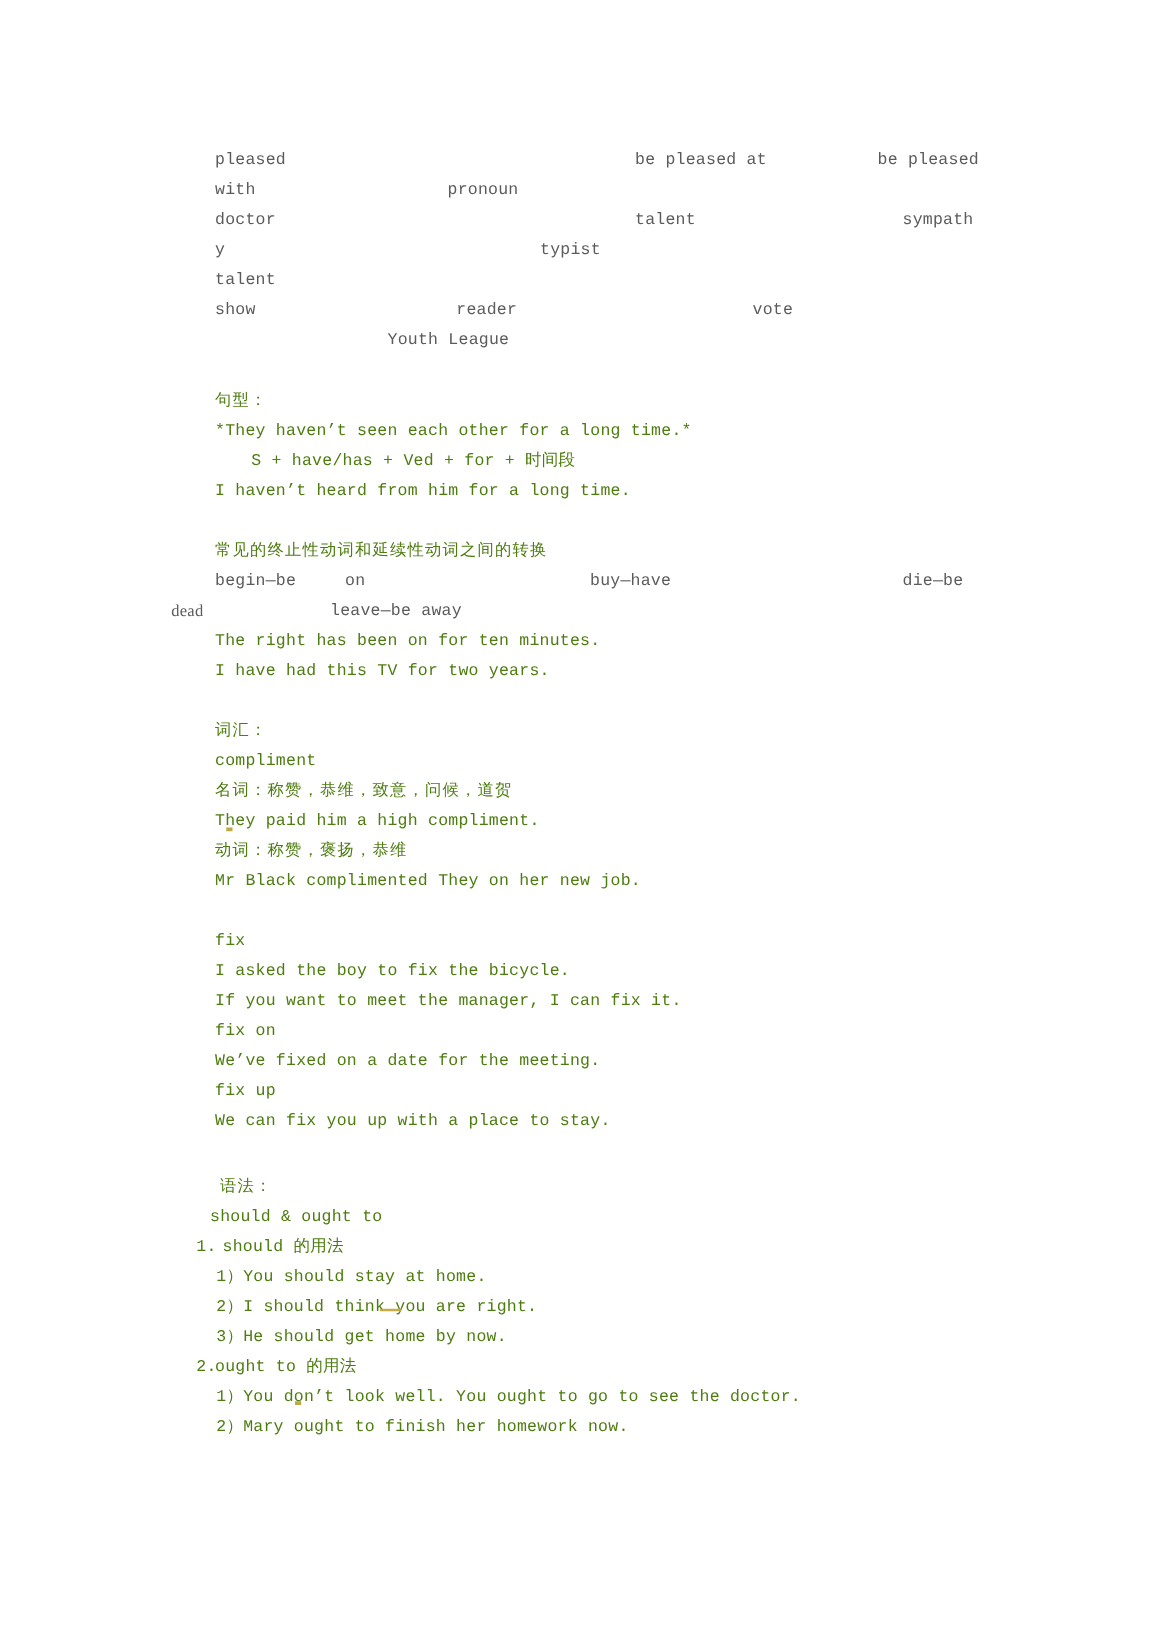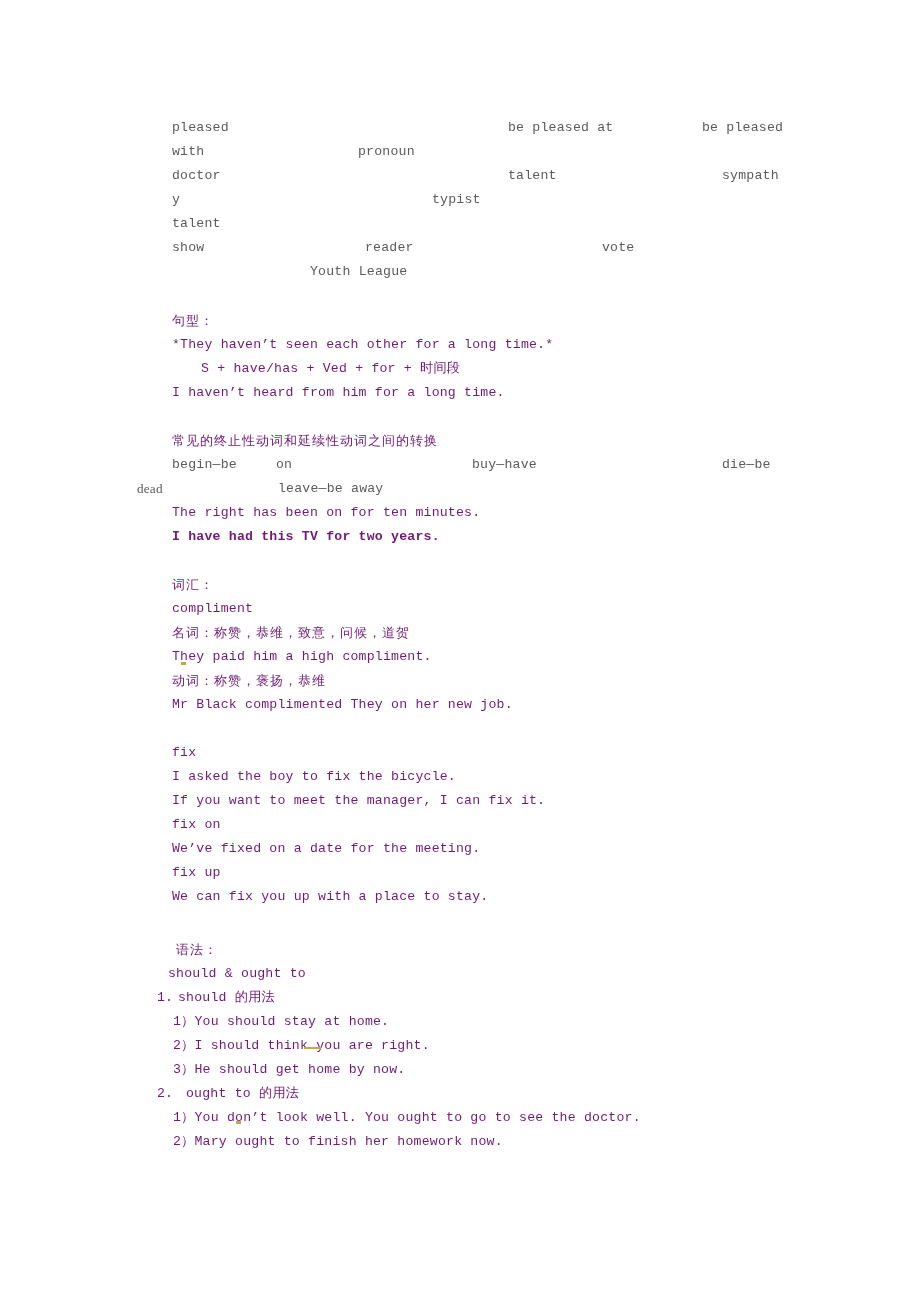--- a/index.html
+++ b/index.html
@@ -26,21 +26,21 @@
     overflow: hidden;
   }
 
   
   .line {
     position: absolute;
     white-space: pre;
     font-size: 13.2px;
     line-height: 24px;
     letter-spacing: 0.2px;
-    color: #701a75;
+    color: #4d7c0f;
   }
   .cjk {
     font-family: "DejaVu Sans", "Liberation Sans", sans-serif;
     font-size: 13px;
     letter-spacing: 1px;
   }
   .mixed {
     font-family: "Liberation Mono", "DejaVu Sans Mono", monospace;
     font-size: 13.2px;
   }
@@ -107,24 +107,24 @@
 
   <div>
     <span class="line cjk" style="left:172px; top:429px;">常见的终止性动词和延续性动词之间的转换</span>
 
     <span class="frag" style="left:172px; top:453px;">begin—be</span>
     <span class="frag" style="left:276px; top:453px;">on</span>
     <span class="frag" style="left:472px; top:453px;">buy—have</span>
     <span class="frag" style="left:722px; top:453px;">die—be</span>
 
     <span class="frag" style="left:137px; top:477px;font-family:Liberation Serif, serif;">dead</span>
-    <span class="frag" style="left:278px; top:477px;text-align:right;">leave—be away</span>
+    <span class="frag" style="left:264px; top:477px;text-align:right;">leave—be away</span>
 
     <span class="line" style="left:172px; top:501px;">The right has been on for ten minutes.</span>
-    <span class="line" style="left:172px; top:525px;font-weight:bold;">I have had this TV for two years.</span>
+    <span class="line" style="left:172px; top:525px;">I have had this TV for two years.</span>
   </div>
 
   <div>
     <span class="line cjk" style="left:172px; top:573px;">词汇：</span>
 
     <span class="line" style="left:172px; top:597px;">compliment</span>
     <span class="line cjk" style="left:172px; top:621px;">名词：称赞，恭维，致意，问候，道贺</span>
     <span class="line" style="left:172px; top:645px;">They paid him a high compliment.</span>
     <span class="mark" style="left:181px; top:662px;"></span>
     <span class="line cjk" style="left:172px; top:669px;">动词：称赞，褒扬，恭维</span>
@@ -145,20 +145,20 @@
 
     <span class="line" style="left:157px; top:986px;">1.</span>
     <span class="line mixed" style="left:178px; top:986px;">should 的用法</span>
 
     <span class="line" style="left:173px; top:1010px;">1）You should stay at home.</span>
     <span class="line" style="left:173px; top:1034px;">2）I should think you are right.</span>
     <span class="mark wide" style="left:304px; top:1047px;"></span>
     <span class="line" style="left:173px; top:1058px;">3）He should get home by now.</span>
 
     <span class="line" style="left:157px; top:1082px;">2.</span>
-    <span class="line mixed" style="left:186px; top:1082px;">ought to 的用法</span>
+    <span class="line mixed" style="left:172px; top:1082px;">ought to 的用法</span>
 
     <span class="line" style="left:173px; top:1106px;">1）You don’t look well. You ought to go to see the doctor.</span>
     <span class="mark" style="left:236px; top:1121px;"></span>
     <span class="line" style="left:173px; top:1130px;">2）Mary ought to finish her homework now.</span>
   </div>
 
 </div>
 
 </body></html>

